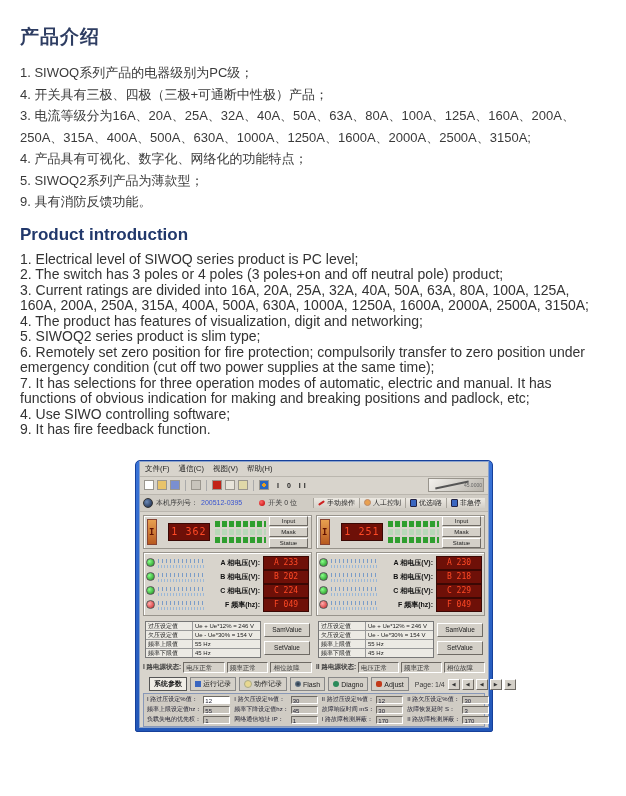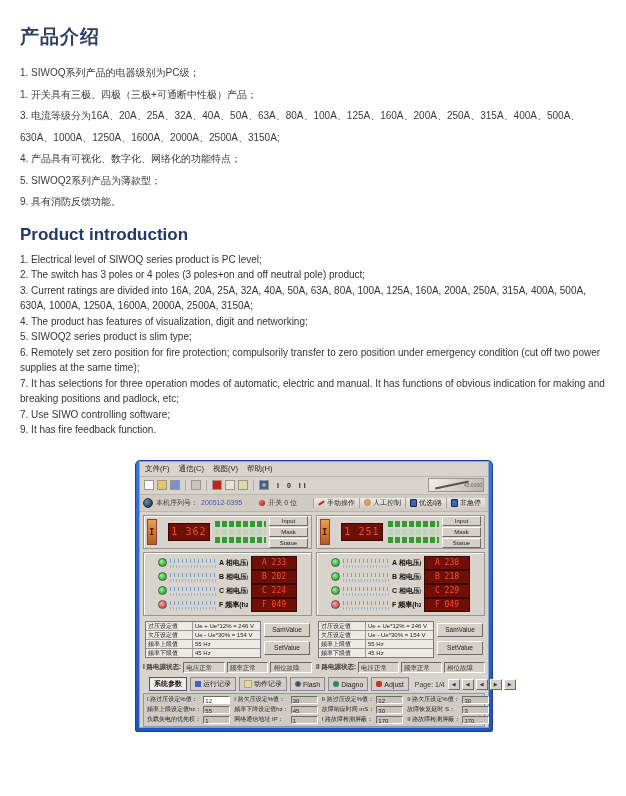--- a/index.html
+++ b/index.html
@@ -1,22 +1,22 @@
 <!DOCTYPE html>
 <html><head>
 <meta charset="utf-8">
 <style>
   html,body{margin:0;padding:0;}
   body{width:626px;height:796px;background:#fff;font-family:"Liberation Sans",sans-serif;color:#3a3a3a;}
-  .page{position:relative;width:626px;height:796px;overflow:hidden;background:#fff;}
+  .page{position:relative;width:626px;height:796px;overflow:hidden;background:#fff;border-radius:16px;}
   .content{padding:24px 18px 0 20px;}
   .h-cn{font-size:19px;font-weight:bold;color:#2e3d62;margin:0 0 12px 0;letter-spacing:1px;}
-  .cn-list div{font-size:10px;line-height:21.5px;color:#3a3a3a;}
+  .cn-list div{font-size:13px;line-height:21.5px;color:#3a3a3a;}
   .h-en{font-size:17px;font-weight:bold;color:#21386b;margin:12px 0 7px 0;}
-  .en-list div{font-size:10px;line-height:15.5px;color:#333;}
+  .en-list div{font-size:14px;line-height:15.5px;color:#333;}
 
   
   .app{width:358px;margin:22px auto 0;background:linear-gradient(#3a74d8,#2257b8);border:1px solid #16409a;border-radius:5px 5px 2px 2px;padding:0 3px 3px 3px;box-sizing:border-box;}
   .titlebar{height:15px;display:flex;align-items:center;gap:3px;padding:0 1px;}
   .app-icon{width:9px;height:9px;background:#2f9e3f;border:1px solid #bde;border-radius:2px;}
   .title-text{color:#fff;font-size:8px;font-weight:bold;font-style:italic;letter-spacing:1px;}
   .close-btn{margin-left:auto;width:14px;height:11px;background:linear-gradient(#e87a5a,#c23a1a);border:1px solid #fff;border-radius:2px;color:#fff;font-size:8px;line-height:10px;text-align:center;font-weight:bold;}
   .app-body{background:#d8d4cc;border:1px solid #8aa2cc;}
 
   .menubar{display:flex;gap:9px;font-size:7.5px;padding:2px 5px;height:10px;align-items:center;border-bottom:1px solid #bab6ae;color:#222;}
@@ -55,21 +55,21 @@
   .seg{background:#6e1008;color:#ff4a26;font-family:"DejaVu Sans Mono",monospace;border:1px solid #3a0804;text-align:center;overflow:hidden;white-space:nowrap;}
   .seg.big{width:48px;height:16px;font-size:10px;line-height:16px;letter-spacing:1px;margin-left:8px;}
   .ledgrid{width:60px;height:22px;margin-left:2px;background:
      repeating-linear-gradient(90deg,transparent 0 5px,#d8d4cc 5px 7px),
      repeating-linear-gradient(0deg,transparent 0 6px,#d8d4cc 6px 8px),
      linear-gradient(0deg,transparent 0 8px,#b8d8b8 8px 14px,transparent 14px),
      linear-gradient(90deg,#2f9e2f 0 53px,#c23a2a 53px);}
   .minibtns{margin-left:auto;display:flex;flex-direction:column;gap:1px;}
   .minibtn{width:37px;height:8px;font-size:6px;line-height:8px;text-align:center;background:#d4d0c8;border:1px solid;border-color:#fff #6e6a64 #6e6a64 #fff;color:#222;}
 
-  .phasebox{padding:3px 14px;display:flex;flex-direction:column;gap:0;}
+  .phasebox{padding:3px 2px;display:flex;flex-direction:column;gap:0;}
   .phrow{display:flex;align-items:center;gap:3px;height:14px;}
   .led{width:7px;height:7px;border-radius:50%;background:radial-gradient(circle at 35% 35%,#8f8,#1a8a1a);border:1px solid #555;flex:none;}
   .led.red{background:radial-gradient(circle at 35% 35%,#faa,#c22);}
   .scale{width:46px;height:10px;flex:none;background:
      repeating-linear-gradient(90deg,#7a9cc8 0 1px,transparent 1px 4px) 0 1px/100% 4px no-repeat,
      repeating-linear-gradient(90deg,#9bb8d8 0 1px,transparent 1px 3px) 0 7px/100% 3px no-repeat;}
   .phlabel{flex:1;text-align:right;font-size:7px;font-weight:bold;color:#111;white-space:nowrap;overflow:hidden;}
   .seg.small{width:44px;height:12px;font-size:8px;line-height:12px;flex:none;}
 
   .setrow{display:flex;gap:3px;padding:2px;align-items:stretch;}
@@ -107,37 +107,37 @@
 </style>
 </head>
 <body>
 
 <div class="page">
   <div class="content">
 
     <div class="h-cn">产品介绍</div>
     <div class="cn-list">
       <div>1. SIWOQ系列产品的电器级别为PC级；</div>
-      <div>1. 开关具有三极、四极（三极+可通断中性极）产品；</div>
+      <div>4. 开关具有三极、四极（三极+可通断中性极）产品；</div>
       <div>3. 电流等级分为16A、20A、25A、32A、40A、50A、63A、80A、100A、125A、160A、200A、250A、315A、400A、500A、630A、1000A、1250A、1600A、2000A、2500A、3150A;</div>
       <div>4. 产品具有可视化、数字化、网络化的功能特点；</div>
       <div>5. SIWOQ2系列产品为薄款型；</div>
       <div>9. 具有消防反馈功能。</div>
     </div>
 
     <div class="h-en">Product introduction</div>
     <div class="en-list">
       <div>1. Electrical level of SIWOQ series product is PC level;</div>
       <div>2. The switch has 3 poles or 4 poles (3 poles+on and off neutral pole) product;</div>
       <div>3. Current ratings are divided into 16A, 20A, 25A, 32A, 40A, 50A, 63A, 80A, 100A, 125A, 160A, 200A, 250A, 315A, 400A, 500A, 630A, 1000A, 1250A, 1600A, 2000A, 2500A, 3150A;</div>
       <div>4. The product has features of visualization, digit and networking;</div>
       <div>5. SIWOQ2 series product is slim type;</div>
       <div>6. Remotely set zero position for fire protection; compulsorily transfer to zero position under emergency condition (cut off two power supplies at the same time);</div>
       <div>7. It has selections for three operation modes of automatic, electric and manual. It has functions of obvious indication for making and breaking positions and padlock, etc;</div>
-      <div>7. Use  SIWO controlling software;</div>
+      <div>4. Use  SIWO controlling software;</div>
       <div>9. It has fire feedback function.</div>
     </div>
 
     <div class="app">
       <div class="app-body">
 
         <div class="menubar">
           <span>文件(F)</span>
           <span>通信(C)</span>
           <span>视图(V)</span>

